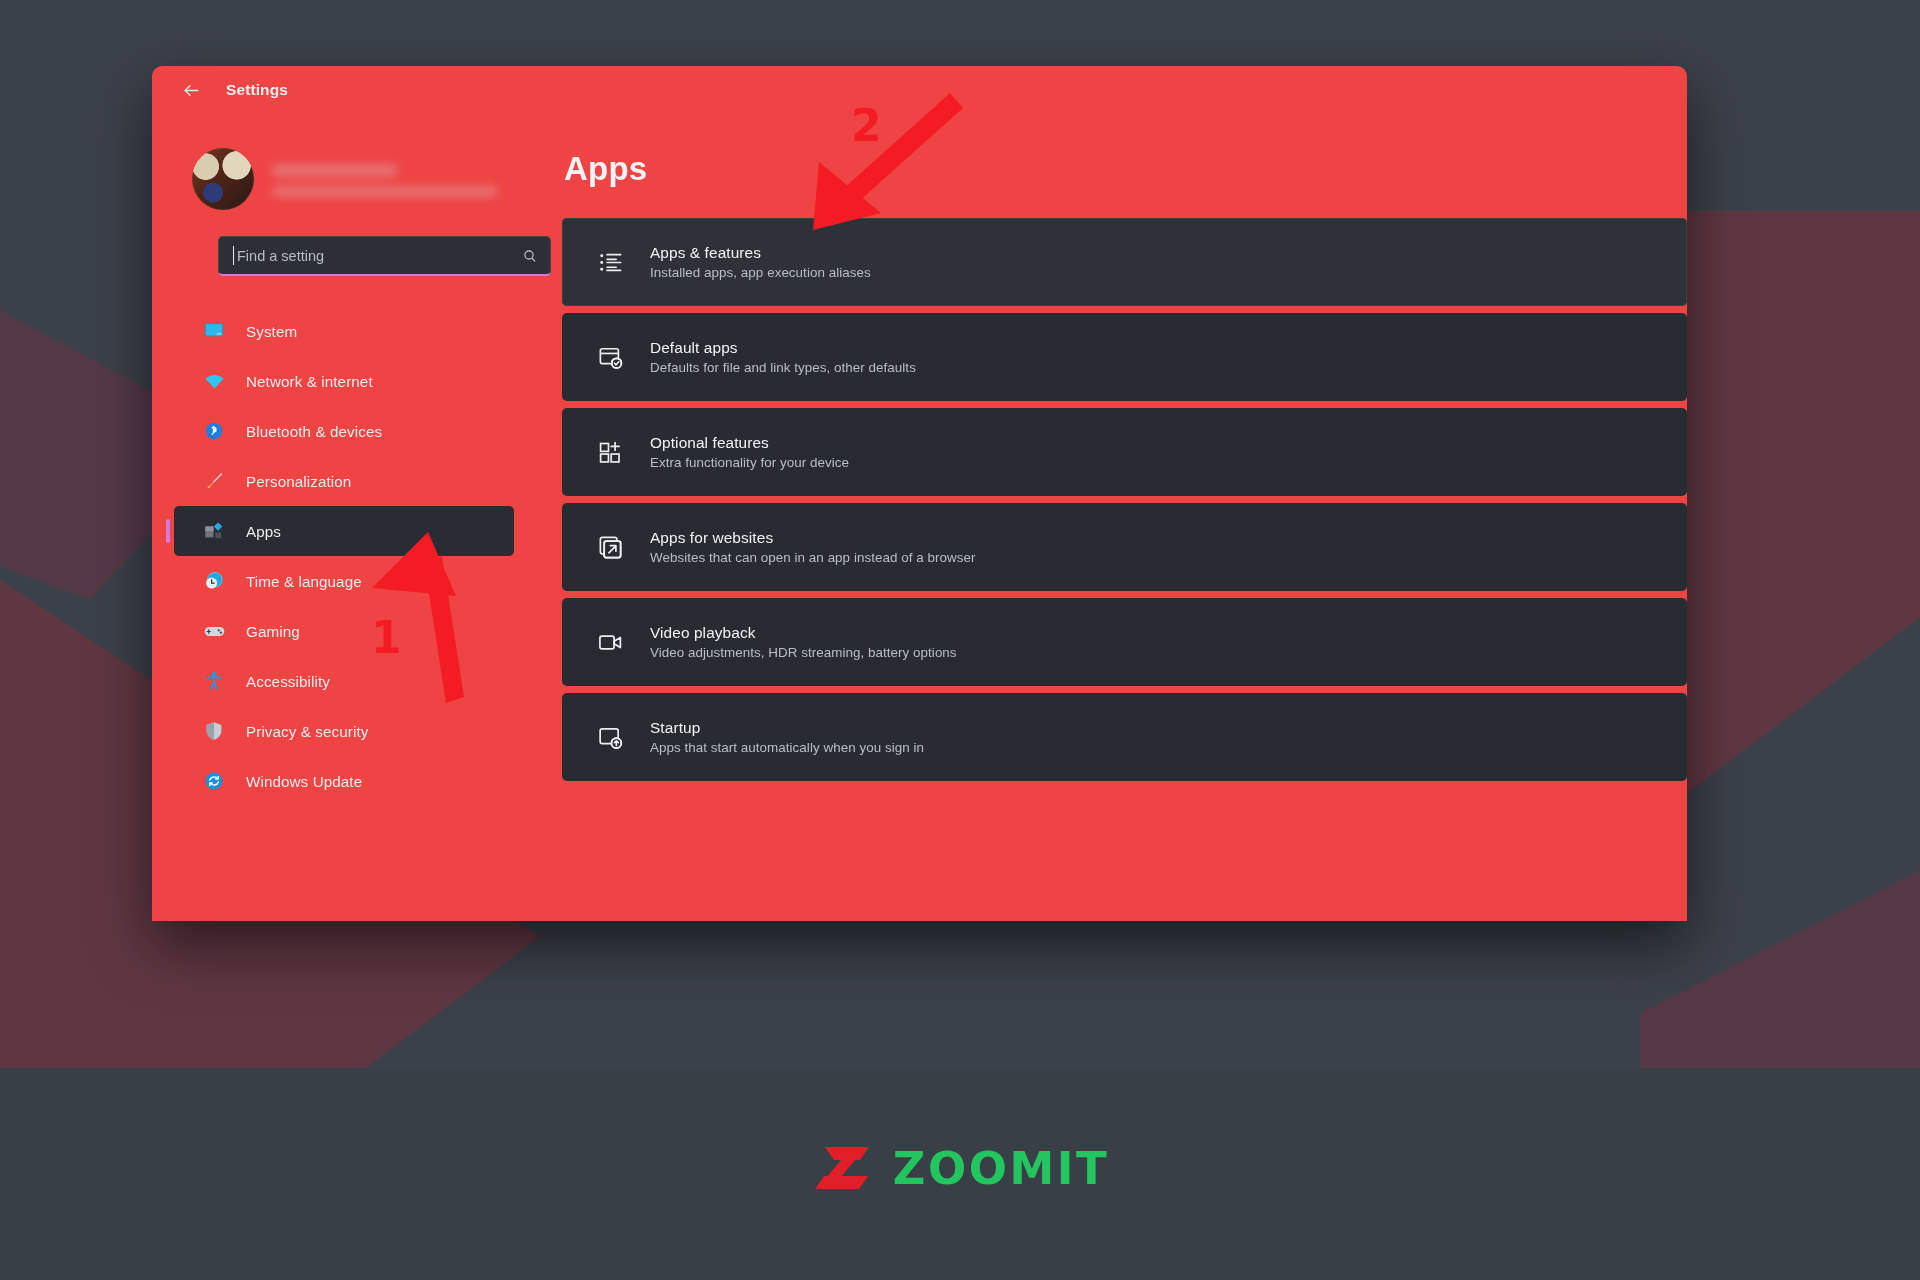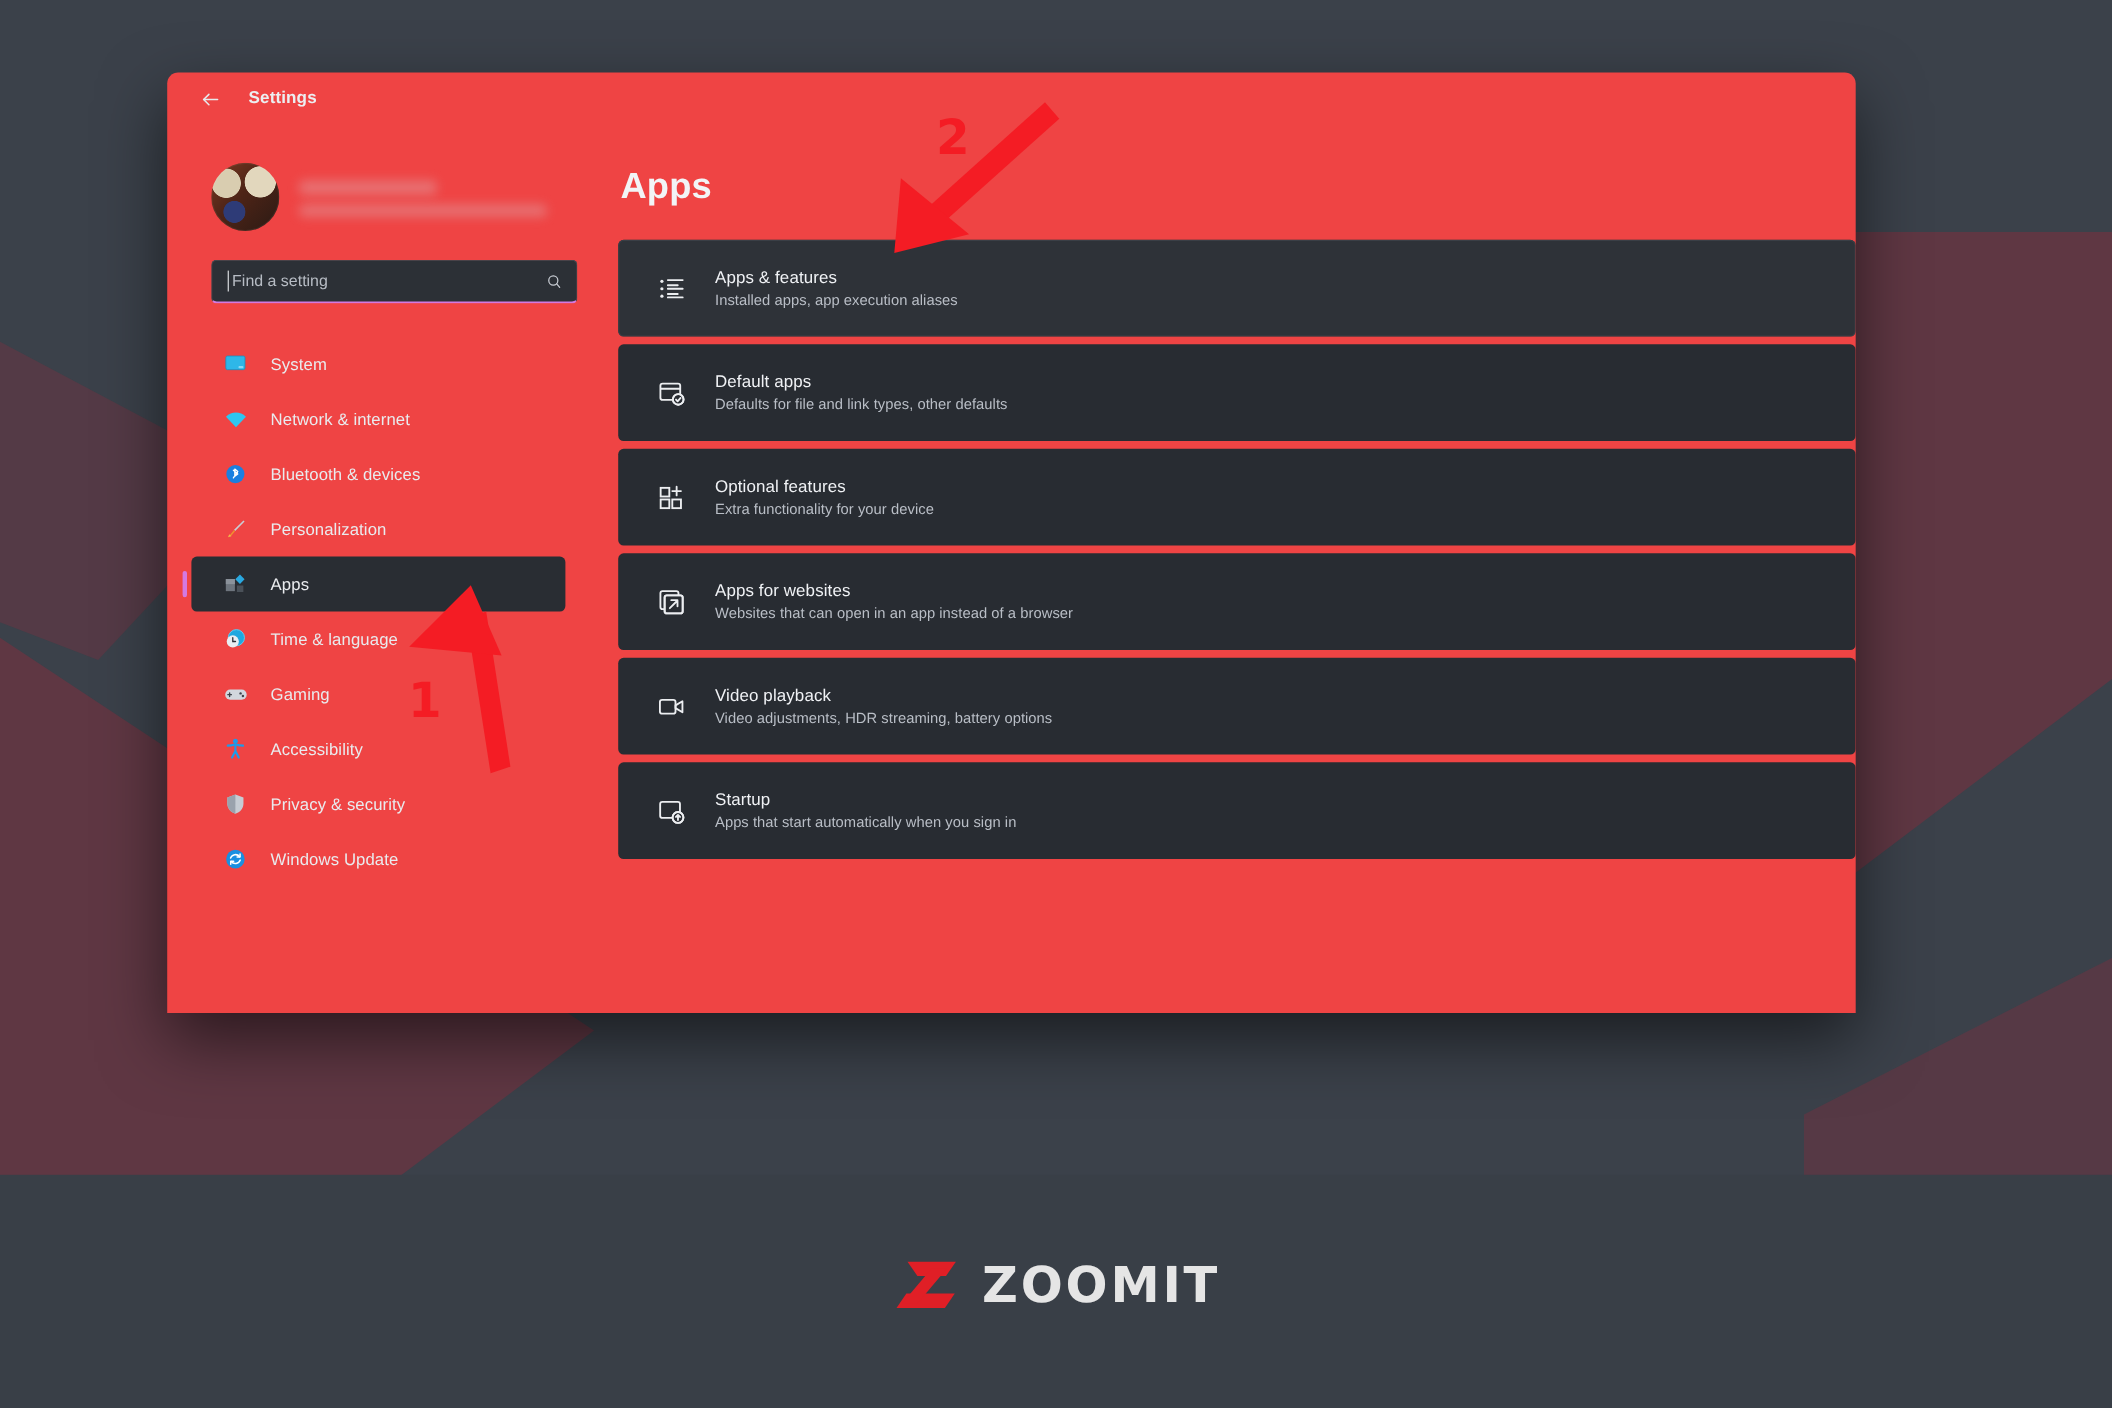--- a/index.html
+++ b/index.html
@@ -78,21 +78,21 @@
   }
   .profile-text{ display:flex; flex-direction:column; gap:9px; padding-top:2px; }
   .blur-line{
     border-radius:4px;
     background:rgba(215,218,224,.30);
     filter:blur(5px);
   }
   .blur-name{ width:125px; height:13px; }
   .blur-mail{ width:225px; height:11px; }
 
-  .search-wrap{ padding:14px 0 0 40px; }
+  .search-wrap{ padding:14px 0 0 40px;margin-left:26px; }
   .search-box{
     width:333px; height:40px; background:#2c3036;
     border:1px solid #43474e; border-bottom:2px solid #d479e0;
     border-radius:5px; display:flex; align-items:center;
     padding:0 12px 0 14px; position:relative; cursor:text;
   }
   .caret{
     width:1px;height:19px;background:#e8eaee; margin-right:1px;
   }
   .search-input{
@@ -145,21 +145,21 @@
   }
   .annot-num span{ -webkit-text-stroke:0; color:#f41c24; }
 
   
   .logo{
     position:absolute; left:0; right:0; bottom:82px; height:60px;
     display:flex; align-items:center; justify-content:center; gap:20px; z-index:5;
   }
   .logo-mark{ width:62px;height:46px; }
   .logo-word{
-    font-size:45px; font-weight:700; color:#e5e5e5; letter-spacing:2.5px;
+    font-size:45px; font-weight:700; color:#22c55e; letter-spacing:2.5px;
     font-family:"DejaVu Sans", sans-serif;
   }
 </style>
 </head>
 <body>
 
 <div class="bg-layer">
   <div class="bg-shape shape-a"></div>
   <div class="bg-shape shape-d"></div>
   <div class="bg-shape shape-b"></div>

